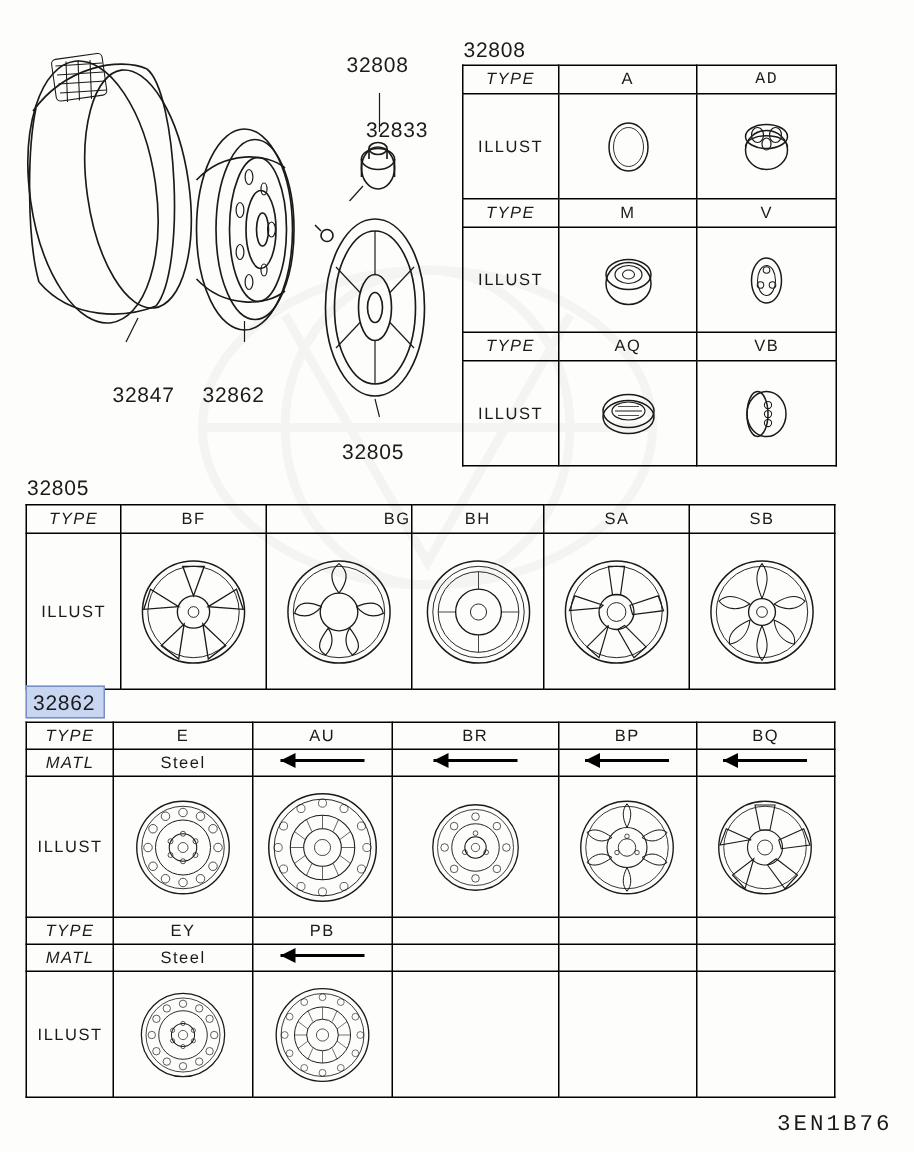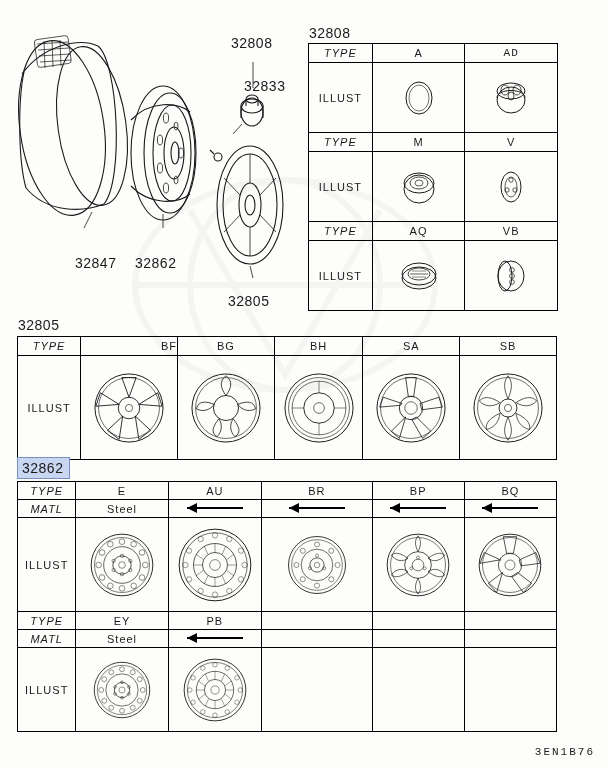--- a/index.html
+++ b/index.html
@@ -64,21 +64,21 @@
     content:""; position:absolute; left:0; top:4px; width:56px; height:2px; background:#000;
   }
   .arrow:after {
     content:""; position:absolute; left:0; top:0; width:0;height:0;
     border-top:5px solid transparent; border-bottom:5px solid transparent;
     border-right:10px solid #000;
   }
 
   .bottom-code {
     position:absolute; right:14px; bottom:10px;
-    font-size:11px; letter-spacing:2px; font-family:"Liberation Mono", monospace;text-align:right;
+    font-size:15px; letter-spacing:2px; font-family:"Liberation Mono", monospace;text-align:right;
   }
 
   svg { display:block; }
 </style>
 </head>
 <body>
 
 <div class="page">
 
   <div class="watermark">
@@ -251,22 +251,22 @@
     </tr>
   </tbody>
     </table>
 
   <div class="sect-title" style="left:18px; top:317px;">32805</div>
 
   <table class="t" style="left:17px; top:336px; width:540px;">
     <tbody>
         <tr>
       <td class="hdr" style="width:62px;height:19px;">TYPE</td>
-      <td style="width:95px;text-align:right;">BF</td>
-      <td style="width:95px;">BG</td>
+      <td style="width:95px;">BF</td>
+      <td style="width:95px;text-align:right;">BG</td>
       <td style="width:82px;">BH</td>
       <td style="width:95px;">SA</td>
       <td style="width:95px;margin-left:30px;">SB</td>
     </tr>
     <tr>
       <td class="illust">ILLUST</td>
       <td style="height:104px;">
         <svg viewBox="0 0 96 96" width="86" height="86" style="margin:auto;">
           <circle cx="48" cy="48" r="38" fill="none" stroke="#1a1a1a" stroke-width="1.1"></circle>
           <circle cx="48" cy="48" r="34" fill="none" stroke="#1a1a1a" stroke-width="0.7"></circle>

